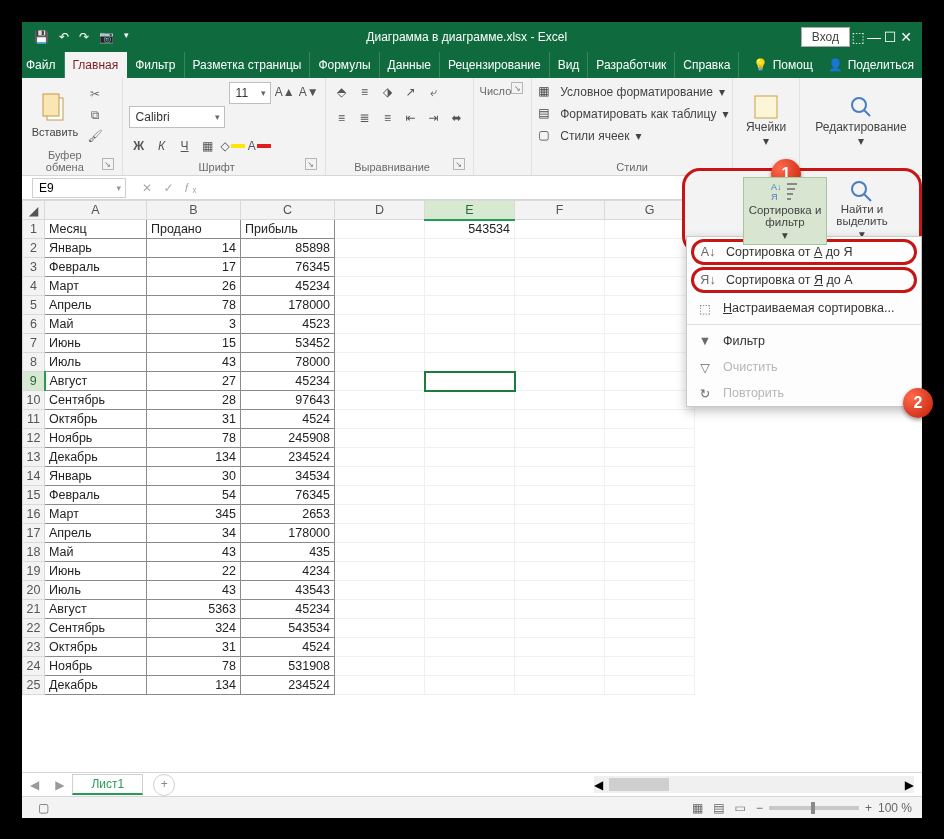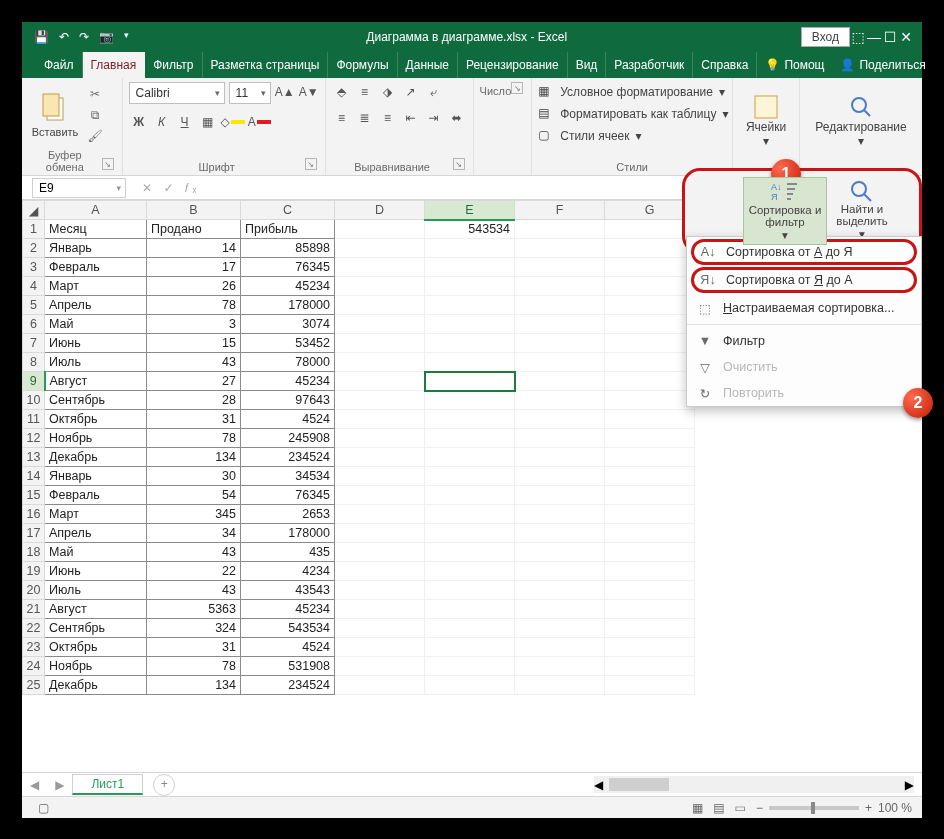--- a/index.html
+++ b/index.html
@@ -8,36 +8,36 @@
   .titlebar { height:30px; background:#0f6b3d; color:#fff; display:flex; align-items:center; font-size:12px;}
   .qat { display:flex; gap:10px; padding:0 12px;}
   .qat span { cursor:pointer;}
   .title-center { flex:1; text-align:center;}
   .title-right { display:flex; align-items:center; gap:0; padding:0 8px;}
   .login-btn { background:#fff; color:#444; border:1px solid #aaa; padding:2px 10px; font-size:12px;}
   .wbtn { font-size:14px; width:16px; text-align:center;}
   .tabs { height:26px; background:#0f6b3d; color:#fff; display:flex; align-items:stretch; font-size:12px;}
   .tab { padding:0 8px; display:flex; align-items:center; border-right:1px solid rgba(255,255,255,.18); cursor:pointer; white-space:nowrap;}
   .tab.active { background:#f3f3f3; color:#7f1d1d;text-align:right;}
-  .tab.file { padding-left:22px;text-align:center;}
+  .tab.file { padding-left:4px;text-align:center;}
   .tabs .spacer { flex:1; border-right:none;}
   .tabs .right { display:flex;}
   .tabs .right .tab { border-right:none;}
   .ribbon { height:98px; background:#f3f3f3; border-bottom:1px solid #d6d6d6; display:flex; position:relative;}
   .group { border-right:1px solid #e1e1e1; padding:4px 6px 2px; display:flex; flex-direction:column; justify-content:space-between;}
   .group .gtitle { text-align:center; font-size:11px; color:#6a6a6a; padding-top:2px;}
   .group .body { flex:1; display:flex; gap:4px;}
   .big-btn { width:54px; display:flex; flex-direction:column; align-items:center; justify-content:center; font-size:11px; color:#444;}
   .big-btn svg { margin-bottom:2px;}
   .mini-col { display:flex; flex-direction:column; gap:3px; justify-content:center;}
   .mini { width:18px; height:18px; display:flex; align-items:center; justify-content:center; color:#666; font-size:12px;}
   .font-row { display:flex; gap:4px; margin-bottom:4px;}
   .combo { background:#fff; border:1px solid #bfbfbf; font-size:12px; height:22px; display:flex; align-items:center; padding:0 16px 0 6px; position:relative; color:#333;}
   .combo::after { content:"▾"; position:absolute; right:4px; color:#666; font-size:9px;}
-  .font-name { width:96px;}
+  .font-name { width:96px;margin-top:24px;}
   .font-size { width:42px;}
   .btnrow { display:flex; gap:3px;}
   .rbtn { min-width:20px; height:20px; display:flex; align-items:center; justify-content:center; font-size:12px; color:#555; cursor:pointer;}
   .color-sample { width:14px; height:4px; background:#e01c1c; display:inline-block; margin-left:1px; vertical-align:-1px;}
   .fill-sample { width:14px; height:4px; background:#ffe600; display:inline-block; margin-left:1px; vertical-align:-1px;}
   .styles-col { display:flex; flex-direction:column; gap:2px; font-size:12px; color:#444;}
   .styles-col .item { display:flex; align-items:center; gap:6px; height:20px; cursor:pointer; white-space:nowrap;}
   .sqic { width:16px; height:16px; display:inline-block;}
   .cells-btn { width:54px; text-align:center; font-size:12px; color:#444; display:flex;flex-direction:column;align-items:center;justify-content:center;}
   .edit-btn { width:110px;}
@@ -311,21 +311,21 @@
             <td class="b r">178000</td>
     <td></td>
             <td class=""></td>
             <td></td>
             <td></td>
           </tr>
           <tr>
             <th class="rh">6</th>
     <td class="b">Май</td>
             <td class="b r">3</td>
-            <td class="b r">3074</td>
+            <td class="b r">4523</td>
     <td></td>
             <td class=""></td>
             <td></td>
             <td></td>
           </tr>
           <tr>
             <th class="rh">7</th>
     <td class="b">Июнь</td>
             <td class="b r">15</td>
             <td class="b r">53452</td>

